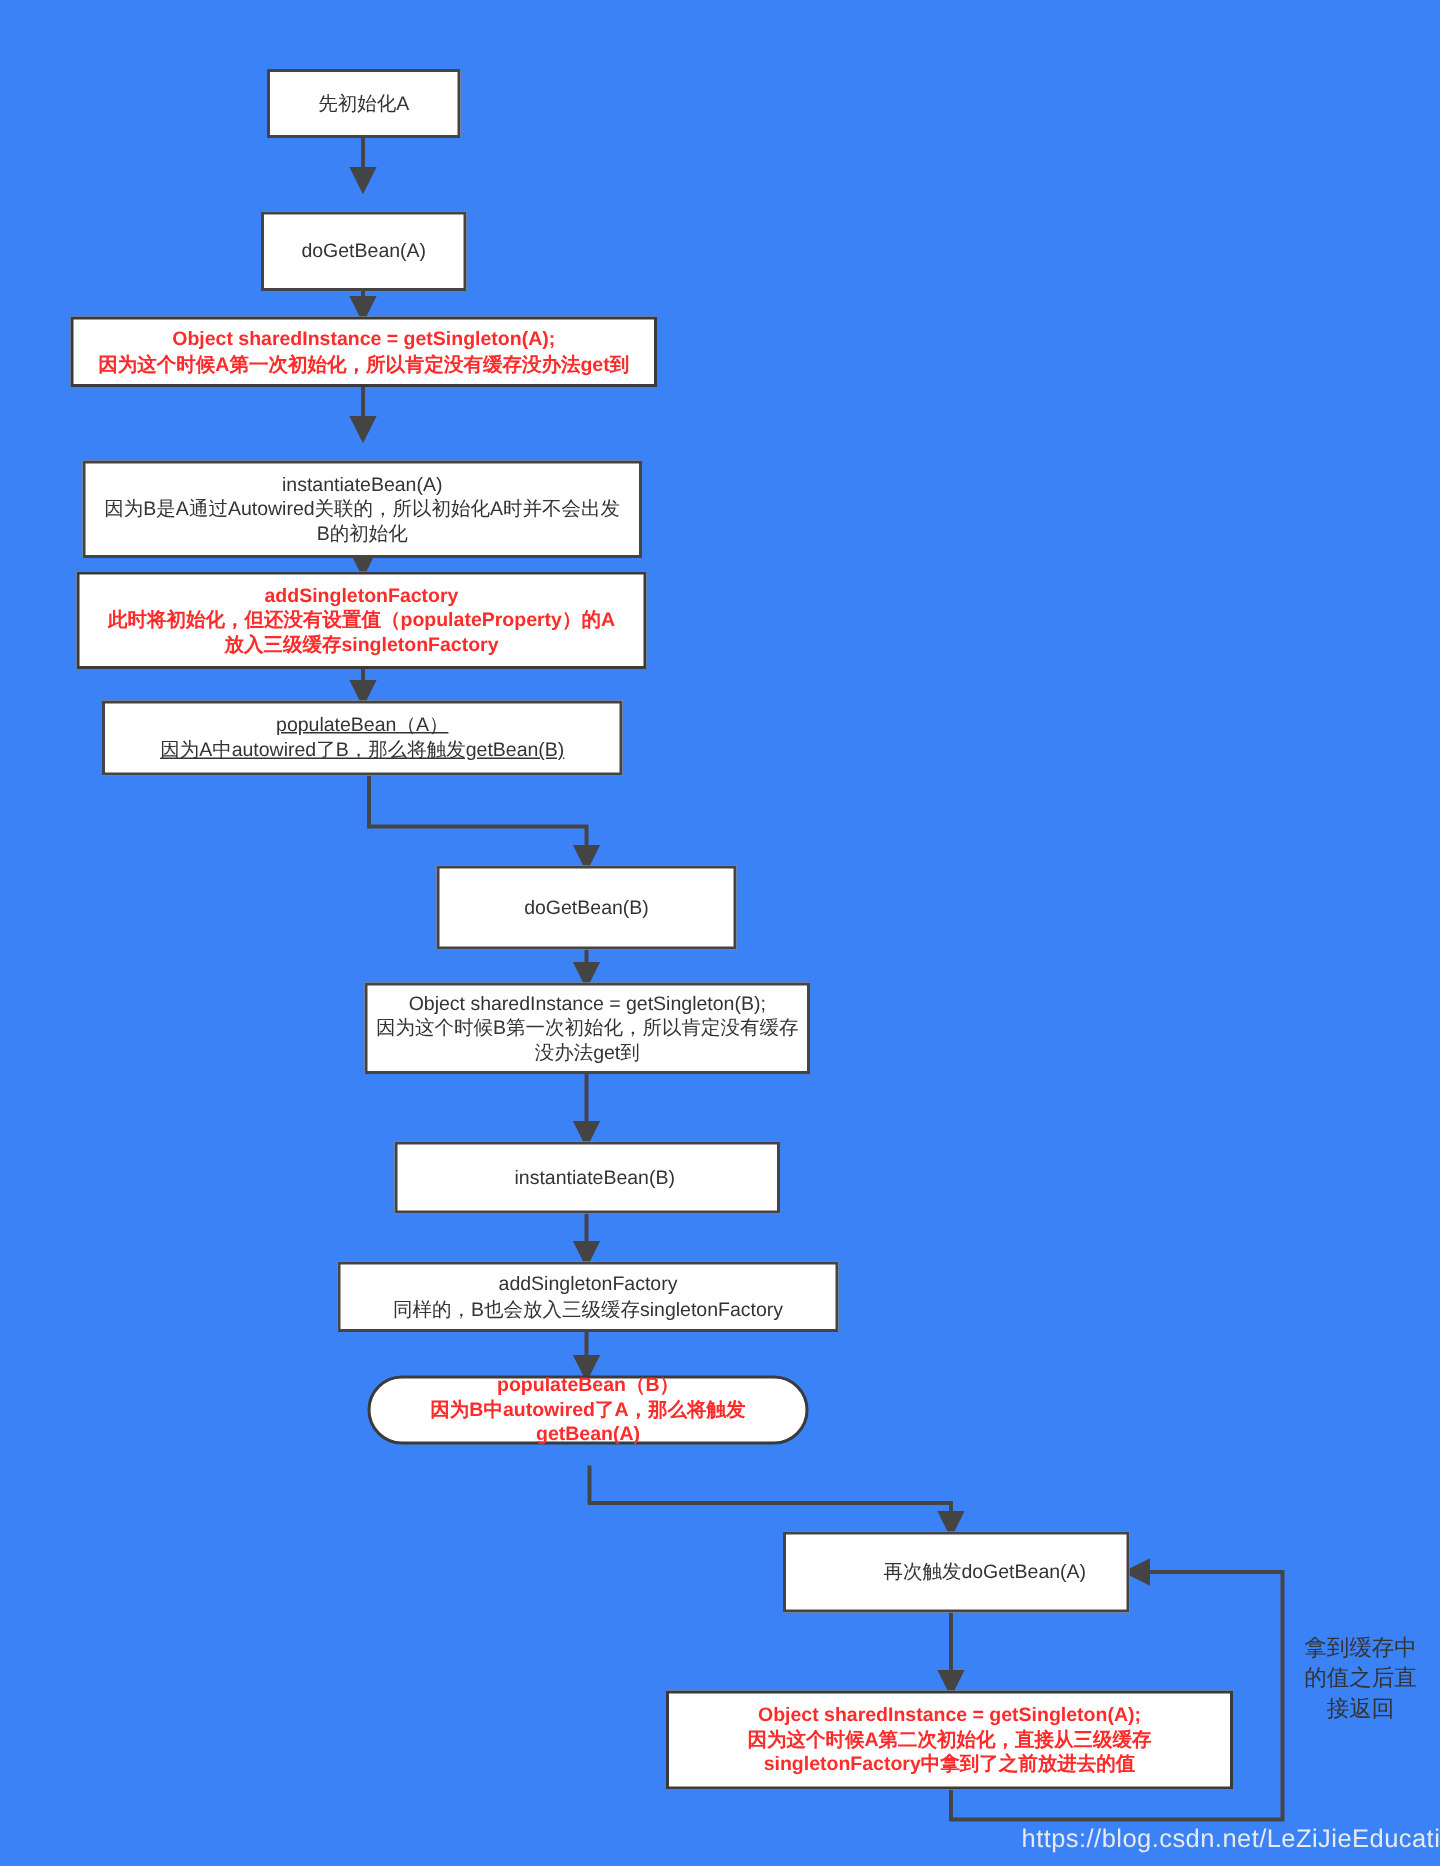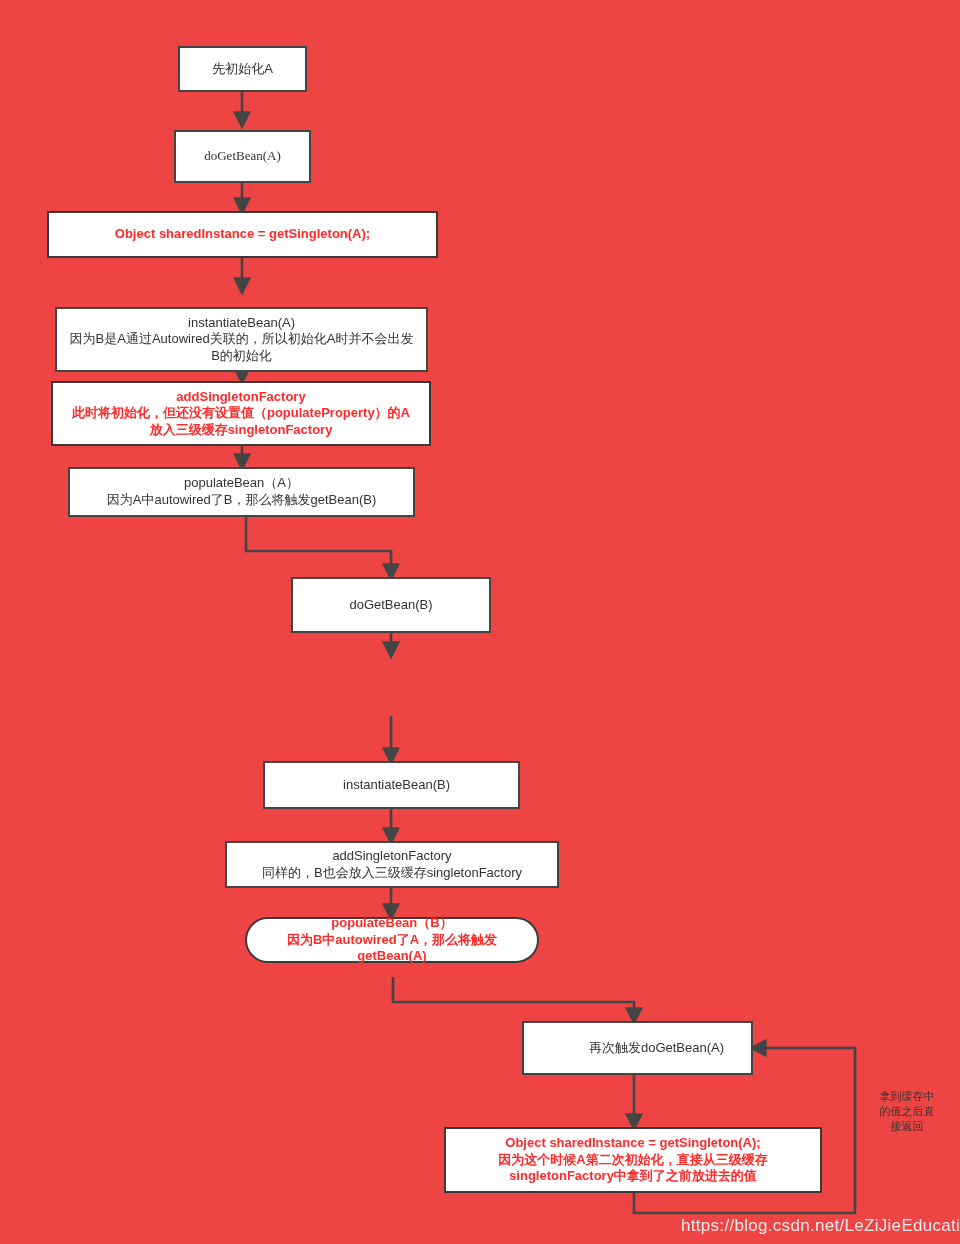--- a/index.html
+++ b/index.html
@@ -7,21 +7,21 @@
     padding: 0;
     background: #ffffff;
   }
   body {
     font-family: "Liberation Sans", "DejaVu Sans", sans-serif;
   }
   #canvas {
     position: relative;
     width: 960px;
     height: 1244px;
-    background: #ef4444;
+    background: #3b82f6;
     overflow: hidden;
   }
   .node {
     position: absolute;
     box-sizing: border-box;
     border: 2px solid #444444;
     background: #ffffff;
     display: flex;
     flex-direction: column;
     align-items: center;
@@ -48,21 +48,21 @@
   svg.edges {
     position: absolute;
     left: 0;
     top: 0;
     width: 960px;
     height: 1244px;
     z-index: 1;
   }
   .sidenote {
     position: absolute;
-    font-size: 11px;
+    font-size: 15px;
     color: #333333;
     text-align: center;
     line-height: 1.35;
     width: 92px;
     z-index: 3;
   }
   .sidenote .ln { display: block; }
   .watermark {
     position: absolute;
     font-size: 17px;
@@ -97,49 +97,55 @@
       <path d="M 393 977 L 393 1002 L 634 1002 L 634 1021"></path>
       <path d="M 634 1075 L 634 1127"></path>
       <path d="M 634 1193 L 634 1213 L 855 1213 L 855 1048 L 753 1048"></path>
     </g>
   </svg>
 
   <div class="node" style="left:178px; top:46px; width:129px; height:46px;">
     <span class="ln">先初始化A</span>
   </div>
 
-  <div class="node" style="left:174px; top:130px; width:137px; height:53px;font-family:Liberation Serif, serif;">
+  <div class="node" style="left:174px; top:141px; width:137px; height:53px;">
     <span class="ln">doGetBean(A)</span>
   </div>
 
   <div class="node red" style="left:47px; top:211px; width:391px; height:47px;">
     <span class="ln">Object sharedInstance = getSingleton(A);</span>
+    <span class="ln">因为这个时候A第一次初始化，所以肯定没有缓存没办法get到</span>
   </div>
 
   <div class="node" style="left:55px; top:291px; width:373px; height:65px;margin-top:16px;">
     <span class="ln">instantiateBean(A)</span>
     <span class="ln">因为B是A通过Autowired关联的，所以初始化A时并不会出发</span>
     <span class="ln">B的初始化</span>
   </div>
 
   <div class="node red" style="left:51px; top:381px; width:380px; height:65px;">
     <span class="ln">addSingletonFactory</span>
     <span class="ln">此时将初始化，但还没有设置值（populateProperty）的A</span>
     <span class="ln">放入三级缓存singletonFactory</span>
   </div>
 
-  <div class="node" style="left:68px; top:467px; width:347px; height:50px;">
+  <div class="node" style="left:68px; top:467px; width:347px; height:50px;text-decoration:underline;">
     <span class="ln">populateBean（A）</span>
     <span class="ln">因为A中autowired了B，那么将触发getBean(B)</span>
   </div>
 
   <div class="node" style="left:291px; top:577px; width:200px; height:56px;justify-content:center;">
     <span class="ln">doGetBean(B)</span>
   </div>
 
+  <div class="node" style="left:243px; top:655px; width:297px; height:61px;">
+    <span class="ln">Object sharedInstance = getSingleton(B);</span>
+    <span class="ln">因为这个时候B第一次初始化，所以肯定没有缓存</span>
+    <span class="ln">没办法get到</span>
+  </div>
 
   <div class="node" style="left:263px; top:761px; width:257px; height:48px;padding-left:16px;">
     <span class="ln">instantiateBean(B)</span>
   </div>
 
   <div class="node" style="left:225px; top:841px; width:334px; height:47px;">
     <span class="ln">addSingletonFactory</span>
     <span class="ln">同样的，B也会放入三级缓存singletonFactory</span>
   </div>
 

